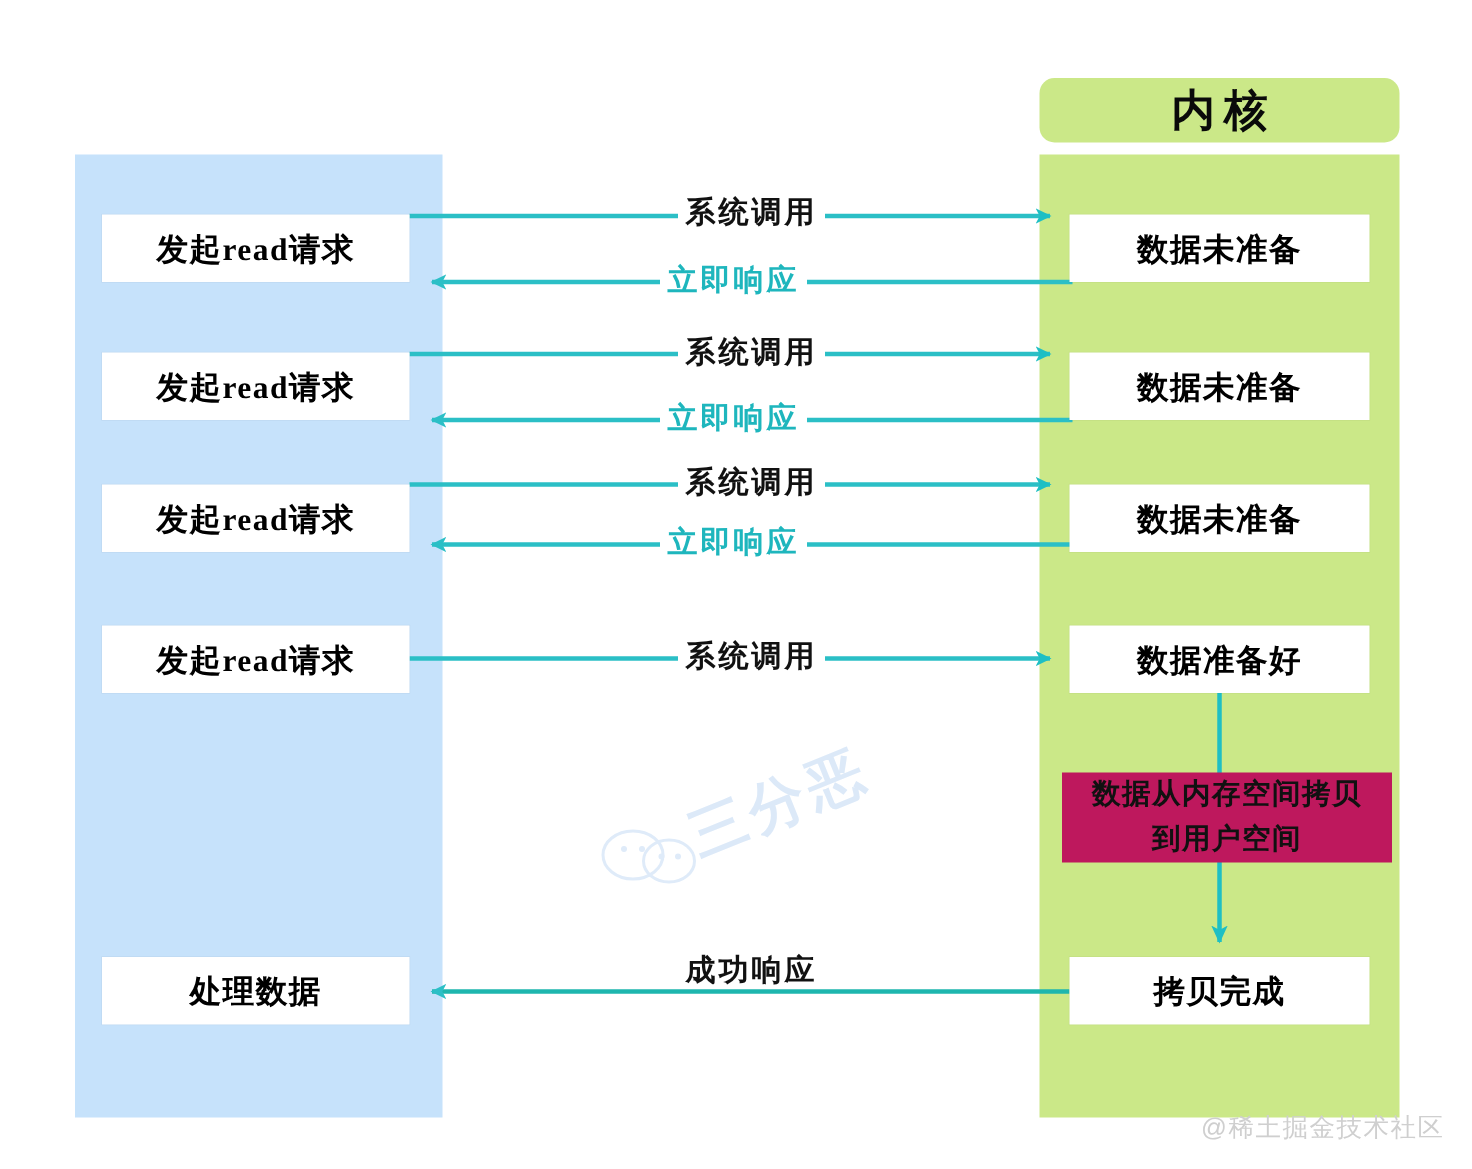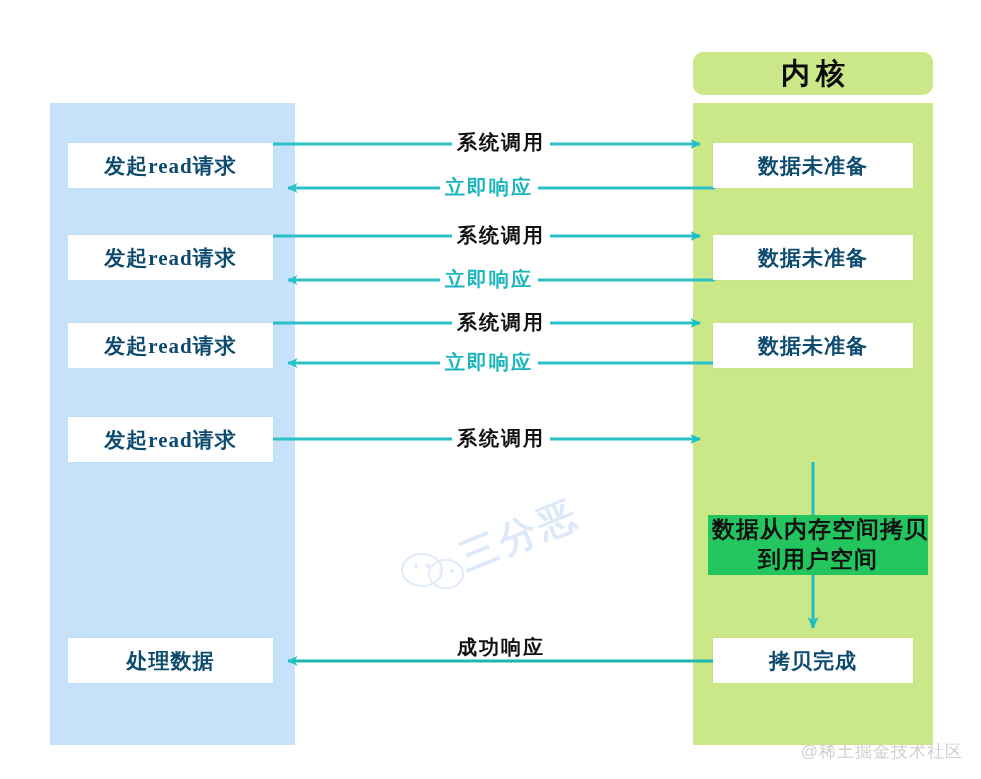--- a/index.html
+++ b/index.html
@@ -65,21 +65,21 @@
 
   
   .node {
     position: absolute;
     display: flex;
     align-items: center;
     justify-content: center;
     background: #ffffff;
     font-size: 21px;
     font-weight: 700;
-    color: #0c4a6e;
+    color: #000000;
     letter-spacing: 1px;
     box-shadow: 0 0 0 0.5px rgba(0,0,0,0.04);
   }
   .node.app-node {
     left: 68px;
     width: 205px;
     height: 45px;
   }
   .node.kernel-node {
     left: 713px;
@@ -106,27 +106,27 @@
     white-space: nowrap;
     background: #ffffff;
     padding: 0 5px;
     line-height: 22px;
   }
   .arrow-label.dark  { color: #111111; margin-left: 12px; }
   .arrow-label.teal  { color: #1eb6bd; }
 
   .vert-label {
     position: absolute;
-    font-size: 23px;
+    font-size: 19px;
     font-weight: 700;
     color: #111111;
     text-align: center;
     line-height: 30px;
     letter-spacing: 1px;
-    background: #22c55e;
+    background: #be185d;
     padding: 0 4px;
     white-space: nowrap;
   }
 
   
   .wm-center {
     position: absolute;
     left: 395px;
     top: 500px;
     width: 190px;
@@ -220,20 +220,23 @@
 
   <div class="node kernel-node" style="top:143px;">
     <span>数据未准备</span>
   </div>
   <div class="node kernel-node" style="top:235px;">
     <span>数据未准备</span>
   </div>
   <div class="node kernel-node" style="top:323px;">
     <span>数据未准备</span>
   </div>
+  <div class="node kernel-node" style="top:417px;">
+    <span>数据准备好</span>
+  </div>
   <div class="node kernel-node" style="top:638px;">
     <span>拷贝完成</span>
   </div>
 
   <div class="arrow-label dark" style="left:440px; top:131px;">系统调用</div>
   <div class="arrow-label teal" style="left:440px; top:176px;">立即响应</div>
 
   <div class="arrow-label dark" style="left:440px; top:224px;">系统调用</div>
   <div class="arrow-label teal" style="left:440px; top:268px;">立即响应</div>
 

